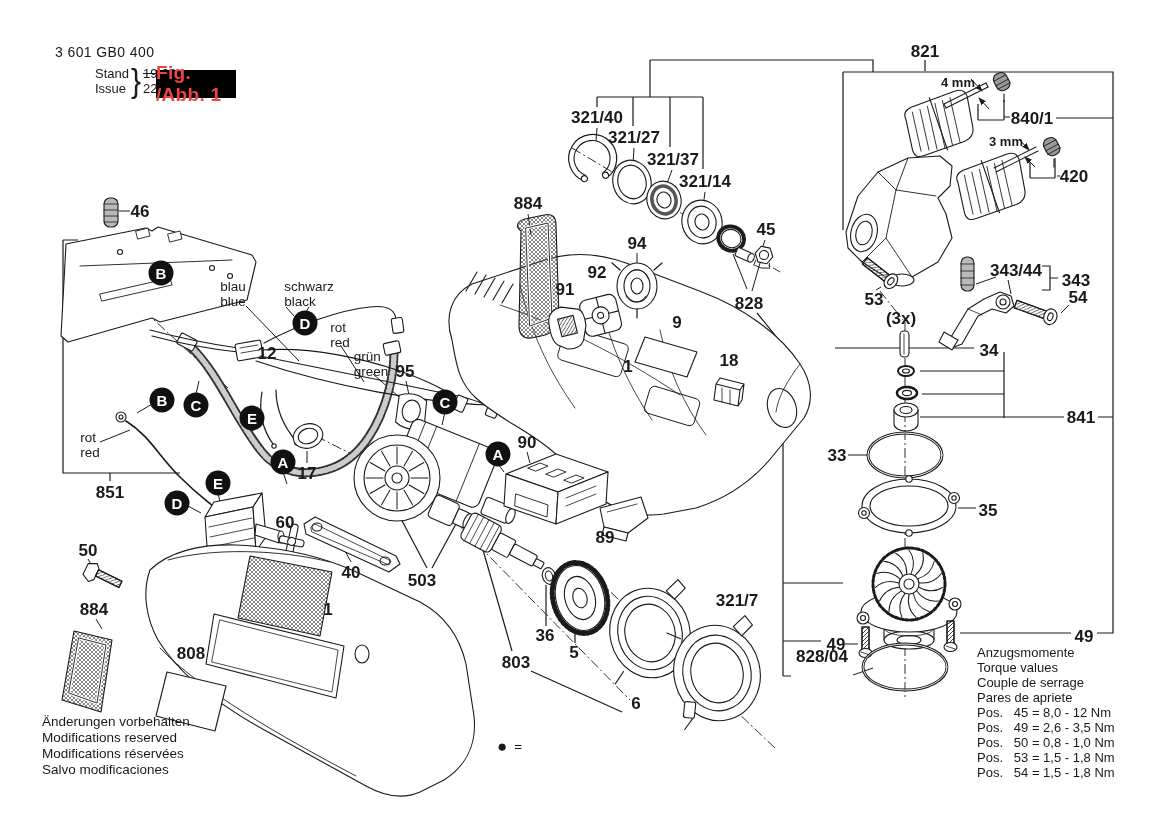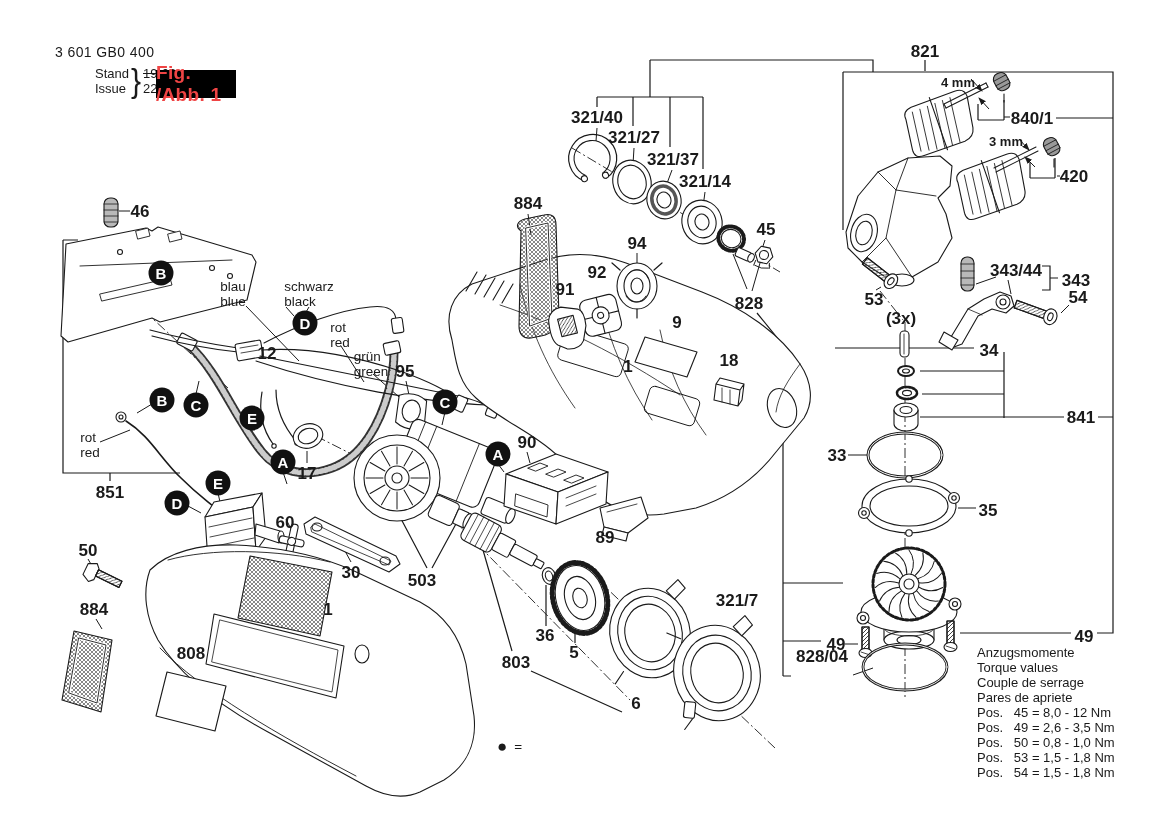--- a/index.html
+++ b/index.html
@@ -527,21 +527,21 @@
       <div class="pl" style="left: 605px; top: 537px;">89</div>
       <div class="pl" style="left: 140px; top: 211px;">46</div>
       <div class="pl" style="left: 267px; top: 353px;">12</div>
       <div class="pl" style="left: 110px; top: 492px;">851</div>
       <div class="pl" style="left: 307px; top: 473px;">17</div>
       <div class="pl" style="left: 285px; top: 510px; margin-top: 12px;">60</div>
       <div class="pl" style="left: 88px; top: 550px;">50</div>
       <div class="pl" style="left: 94px; top: 609px;">884</div>
       <div class="pl" style="left: 191px; top: 653px;">808</div>
       <div class="pl" style="left: 328px; top: 609px;">1</div>
-      <div class="pl" style="left: 351px; top: 572px;">30</div>
+      <div class="pl" style="left: 351px; top: 572px;">40</div>
       <div class="pl" style="left: 422px; top: 580px;">503</div>
       <div class="pl" style="left: 545px; top: 635px;">36</div>
       <div class="pl" style="left: 574px; top: 652px;">5</div>
       <div class="pl" style="left: 516px; top: 662px;">803</div>
       <div class="pl" style="left: 636px; top: 703px;">6</div>
       <div class="pl" style="left: 737px; top: 600px;">321/7</div>
       <div class="pl" style="left: 837px; top: 455px;">33</div>
       <div class="pl" style="left: 988px; top: 510px;">35</div>
       <div class="pl" style="left: 836px; top: 644px;">49</div>
       <div class="pl" style="left: 1084px; top: 636px;">49</div>
@@ -589,20 +589,26 @@
     </div>
     <div class="brace">}</div>
     <div class="sival">
       <div class="strike">19-02</div>
       <div>22-07-20</div>
     </div>
   </div>
 </div>
 <div class="figbox">Fig. /Abb. 1</div>
 
+<div class="mods" id="mods">
+      <div>Änderungen vorbehalten</div>
+      <div>Modifications reserved</div>
+      <div>Modifications réservées</div>
+      <div>Salvo modificaciones</div>
+    </div>
 
 <div class="tooth">
   <span class="bullet">●</span>
   <span class="eq">=</span>
   <div id="tooth-lines">
       </div>
 </div>
 
 <div class="torque" id="torque"><div>Anzugsmomente</div><div>Torque values</div><div>Couple de serrage</div><div>Pares de apriete</div><div>Pos.&nbsp;&nbsp; 45 = 8,0 - 12 Nm</div><div>Pos.&nbsp;&nbsp; 49 = 2,6 - 3,5 Nm</div><div>Pos.&nbsp;&nbsp; 50 = 0,8 - 1,0 Nm</div><div>Pos.&nbsp;&nbsp; 53 = 1,5 - 1,8 Nm</div><div>Pos.&nbsp;&nbsp; 54 = 1,5 - 1,8 Nm</div></div>
 

